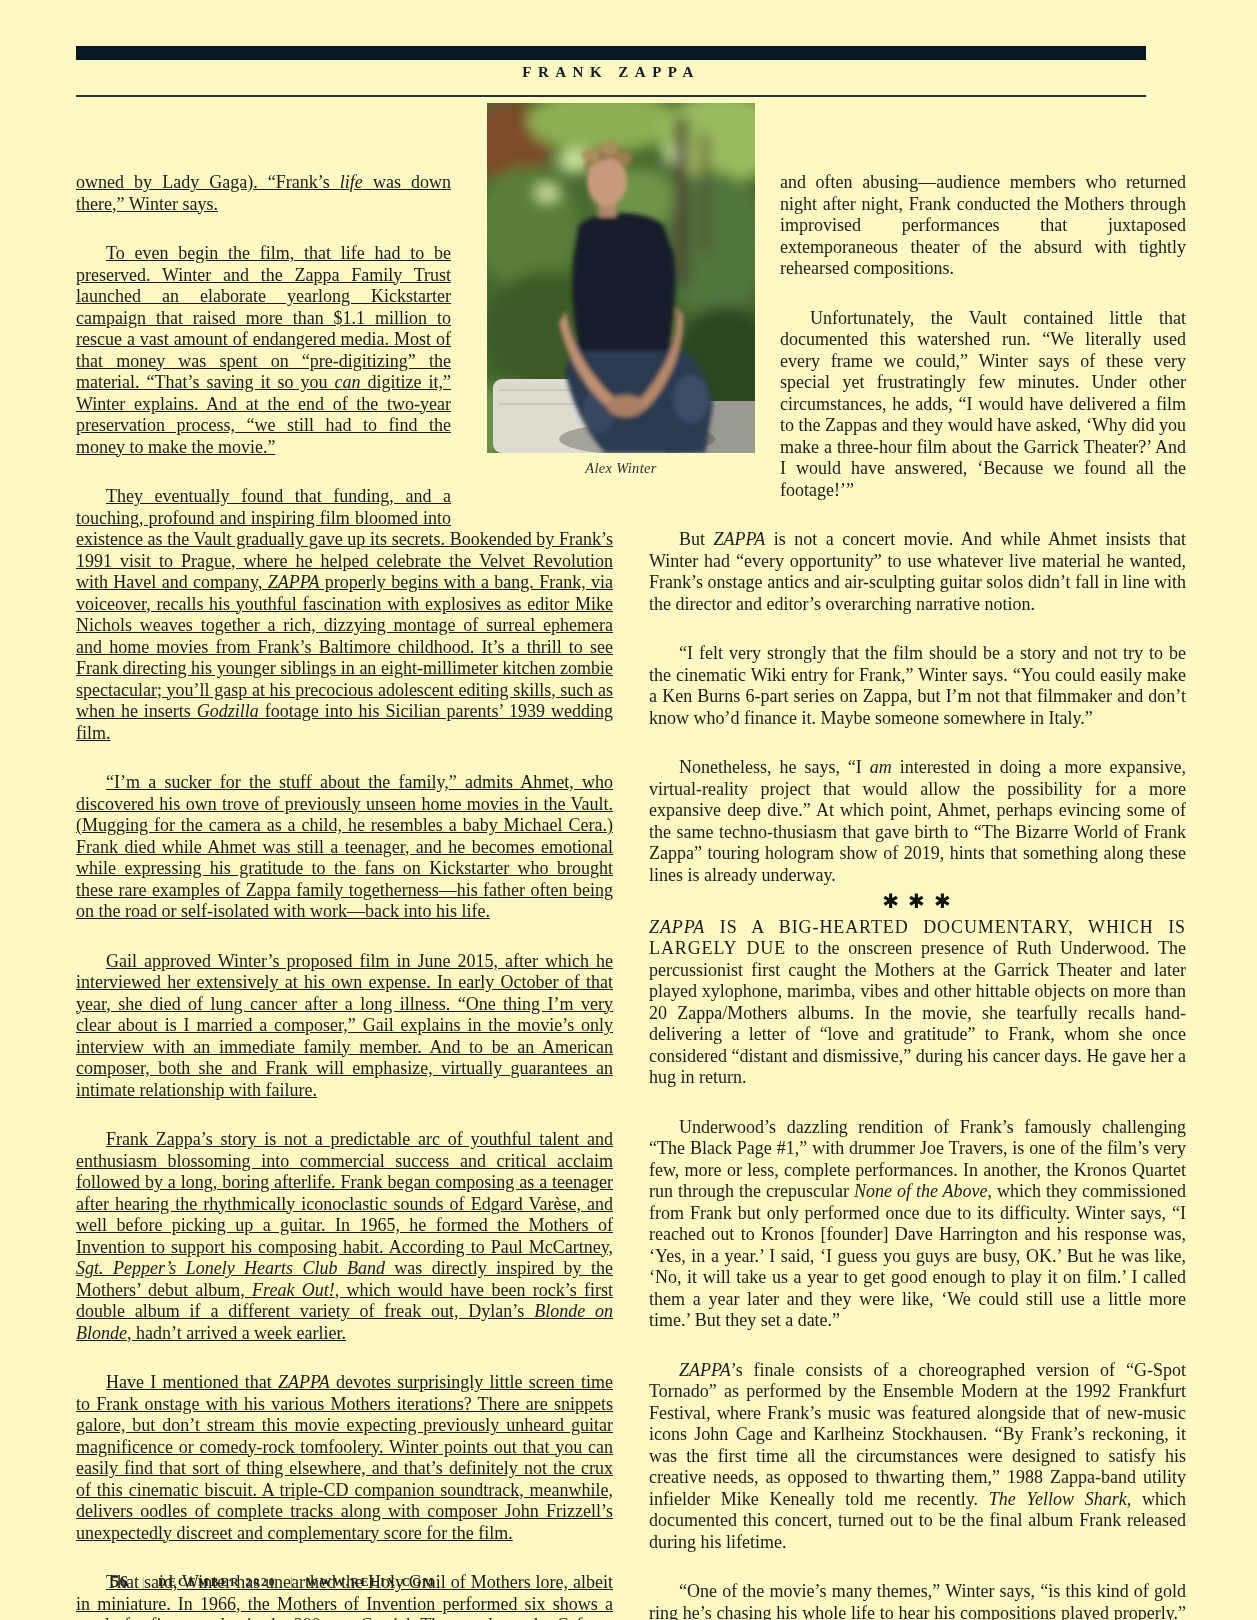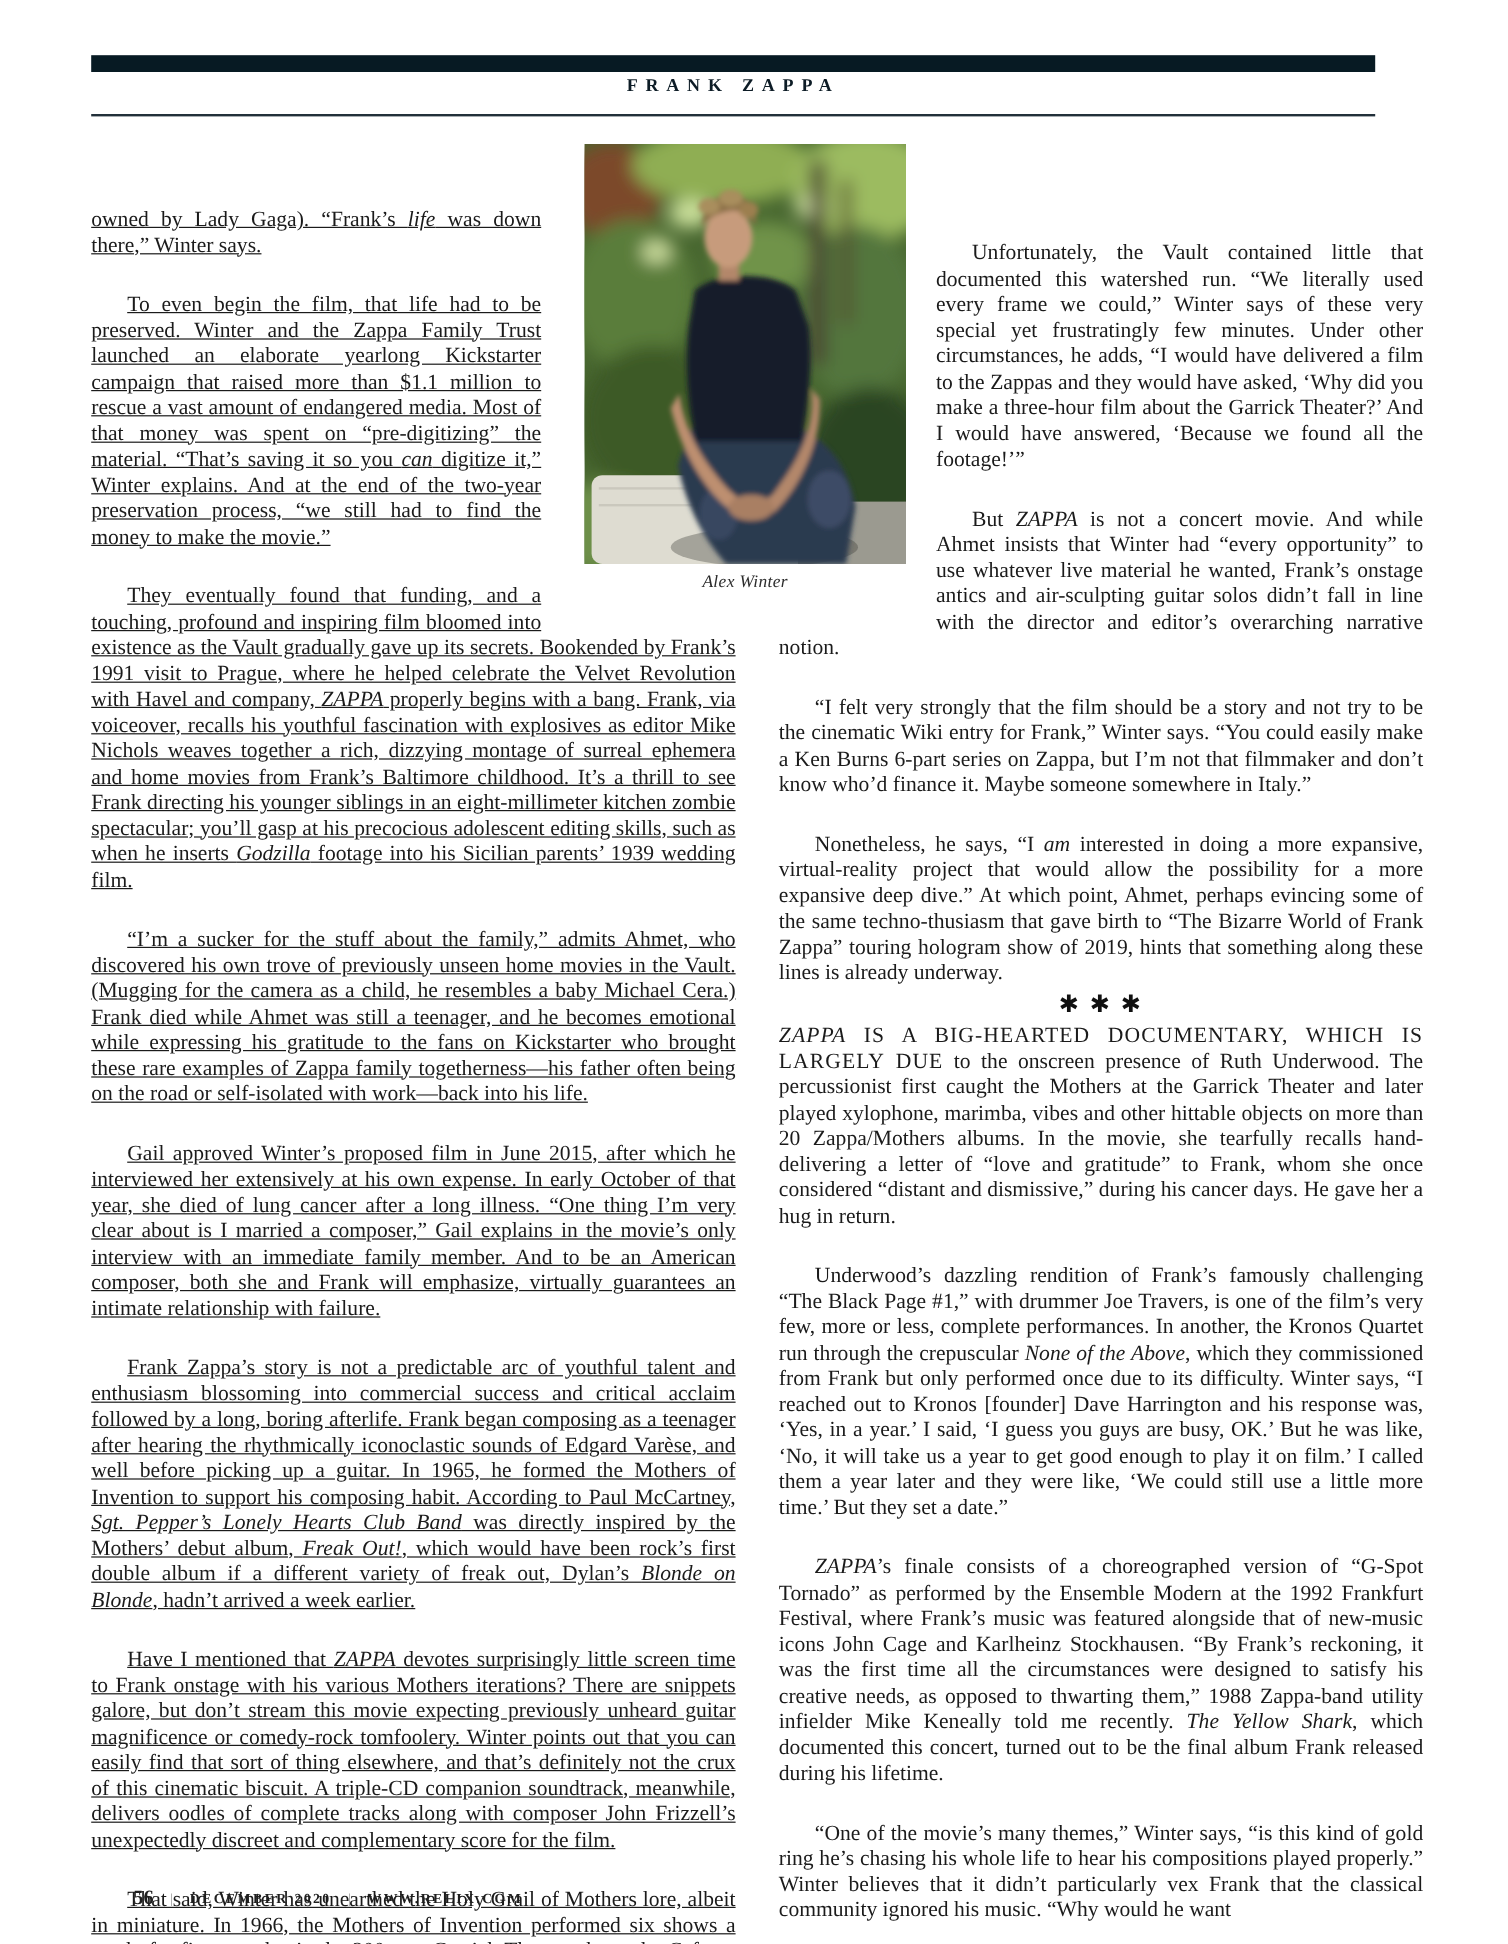--- a/index.html
+++ b/index.html
@@ -1,27 +1,27 @@
 <!DOCTYPE html>
 <html><head>
 <meta charset="utf-8">
 <style>
   html,body{margin:0;padding:0;background:#d9d9d9;}
   .page{
     position:relative;width:1257px;height:1620px;margin:0 auto;
-    background:#ffffff;overflow:hidden;
+    background:#fef9c3;overflow:hidden;
     font-family:"Liberation Serif","DejaVu Serif",serif;color:#1b1b1b;
   }
   .topbar{position:absolute;left:76px;top:46px;width:1070px;height:14px;background:#071a23;}
   .page-title{
     position:absolute;left:76px;top:64px;width:1070px;text-align:center;
     font-size:15px;font-weight:bold;letter-spacing:6.5px;color:#0d1c26;
   }
   .header-rule{position:absolute;left:76px;top:95px;width:1070px;height:2px;background:#22303a;}
-  .photo-wrap{position:absolute;left:487px;top:120px;width:268px;margin:0;}
+  .photo-wrap{position:absolute;left:487px;top:103px;width:268px;margin:0;}
   .photo-svg{display:block;}
   .caption{margin-top:7px;text-align:center;font-style:italic;font-size:14.5px;color:#2d2d2d;letter-spacing:0.3px;}
   .col{
     position:absolute;top:172px;width:537px;
     font-size:18px;line-height:21.5px;text-align:justify;
   }
   .col-left{left:76px;text-decoration:underline;}
   .col-right{left:649px;}
   .cutout-left{float:right;width:162px;height:344px;}
   .cutout-right{float:left;width:131px;height:346px;}
@@ -109,20 +109,21 @@
       <p class="para indent">They eventually found that funding, and a touching, profound and inspiring film bloomed into existence as the Vault gradually gave up its secrets. Bookended by Frank’s 1991 visit to Prague, where he helped celebrate the Velvet Revolution with Havel and company, <em>ZAPPA</em> properly begins with a bang. Frank, via voiceover, recalls his youthful fascination with explosives as editor Mike Nichols weaves together a rich, dizzying montage of surreal ephemera and home movies from Frank’s Baltimore childhood. It’s a thrill to see Frank directing his younger siblings in an eight-millimeter kitchen zombie spectacular; you’ll gasp at his precocious adolescent editing skills, such as when he inserts <em>Godzilla</em> footage into his Sicilian parents’ 1939 wedding film.</p>
       <p class="para indent">“I’m a sucker for the stuff about the family,” admits Ahmet, who discovered his own trove of previously unseen home movies in the Vault. (Mugging for the camera as a child, he resembles a baby Michael Cera.) Frank died while Ahmet was still a teenager, and he becomes emotional while expressing his gratitude to the fans on Kickstarter who brought these rare examples of Zappa family togetherness—his father often being on the road or self-isolated with work—back into his life.</p>
       <p class="para indent">Gail approved Winter’s proposed film in June 2015, after which he interviewed her extensively at his own expense. In early October of that year, she died of lung cancer after a long illness. “One thing I’m very clear about is I married a composer,” Gail explains in the movie’s only interview with an immediate family member. And to be an American composer, both she and Frank will emphasize, virtually guarantees an intimate relationship with failure.</p>
       <p class="para indent">Frank Zappa’s story is not a predictable arc of youthful talent and enthusiasm blossoming into commercial success and critical acclaim followed by a long, boring afterlife. Frank began composing as a teenager after hearing the rhythmically iconoclastic sounds of Edgard Varèse, and well before picking up a guitar. In 1965, he formed the Mothers of Invention to support his composing habit. According to Paul McCartney, <em>Sgt. Pepper’s Lonely Hearts Club Band</em> was directly inspired by the Mothers’ debut album, <em>Freak Out!</em>, which would have been rock’s first double album if a different variety of freak out, Dylan’s <em>Blonde on Blonde</em>, hadn’t arrived a week earlier.</p>
       <p class="para indent">Have I mentioned that <em>ZAPPA</em> devotes surprisingly little screen time to Frank onstage with his various Mothers iterations? There are snippets galore, but don’t stream this movie expecting previously unheard guitar magnificence or comedy-rock tomfoolery. Winter points out that you can easily find that sort of thing elsewhere, and that’s definitely not the crux of this cinematic biscuit. A triple-CD companion soundtrack, meanwhile, delivers oodles of complete tracks along with composer John Frizzell’s unexpectedly discreet and complementary score for the film.</p>
       <p class="para indent">That said, Winter has unearthed the Holy Grail of Mothers lore, albeit in miniature. In 1966, the Mothers of Invention performed six shows a week, for five months, in the 200-seat Garrick Theater above the Cafe au Go Go in Greenwich Village. Sometimes using—</p>
     </div>
 
   <div class="col col-right">
     <div class="cutout-right"></div>
+  <p class="para">and often abusing—audience members who returned night after night, Frank conducted the Mothers through improvised performances that juxtaposed extemporaneous theater of the absurd with tightly rehearsed compositions.</p>
       <p class="para indent">Unfortunately, the Vault contained little that documented this watershed run. “We literally used every frame we could,” Winter says of these very special yet frustratingly few minutes. Under other circumstances, he adds, “I would have delivered a film to the Zappas and they would have asked, ‘Why did you make a three-hour film about the Garrick Theater?’ And I would have answered, ‘Because we found all the footage!’”</p>
       <p class="para indent">But <em>ZAPPA</em> is not a concert movie. And while Ahmet insists that Winter had “every opportunity” to use whatever live material he wanted, Frank’s onstage antics and air-sculpting guitar solos didn’t fall in line with the director and editor’s overarching narrative notion.</p>
       <p class="para indent">“I felt very strongly that the film should be a story and not try to be the cinematic Wiki entry for Frank,” Winter says. “You could easily make a Ken Burns 6-part series on Zappa, but I’m not that filmmaker and don’t know who’d finance it. Maybe someone somewhere in Italy.”</p>
       <p class="para indent">Nonetheless, he says, “I <em>am</em> interested in doing a more expansive, virtual-reality project that would allow the possibility for a more expansive deep dive.” At which point, Ahmet, perhaps evincing some of the same techno-thusiasm that gave birth to “The Bizarre World of Frank Zappa” touring hologram show of 2019, hints that something along these lines is already underway.</p>
       <div class="separator">✱ ✱ ✱</div>
       <p class="para"><span class="lead-sc"><em>ZAPPA</em> IS A BIG-HEARTED DOCUMENTARY, WHICH IS LARGELY DUE</span> to the onscreen presence of Ruth Underwood. The percussionist first caught the Mothers at the Garrick Theater and later played xylophone, marimba, vibes and other hittable objects on more than 20 Zappa/Mothers albums. In the movie, she tearfully recalls hand-delivering a letter of “love and gratitude” to Frank, whom she once considered “distant and dismissive,” during his cancer days. He gave her a hug in return.</p>
       <p class="para indent">Underwood’s dazzling rendition of Frank’s famously challenging “The Black Page #1,” with drummer Joe Travers, is one of the film’s very few, more or less, complete performances. In another, the Kronos Quartet run through the crepuscular <em>None of the Above</em>, which they commissioned from Frank but only performed once due to its difficulty. Winter says, “I reached out to Kronos [founder] Dave Harrington and his response was, ‘Yes, in a year.’ I said, ‘I guess you guys are busy, OK.’ But he was like, ‘No, it will take us a year to get good enough to play it on film.’ I called them a year later and they were like, ‘We could still use a little more time.’ But they set a date.”</p>
       <p class="para indent"><em>ZAPPA</em>’s finale consists of a choreographed version of “G-Spot Tornado” as performed by the Ensemble Modern at the 1992 Frankfurt Festival, where Frank’s music was featured alongside that of new-music icons John Cage and Karlheinz Stockhausen. “By Frank’s reckoning, it was the first time all the circumstances were designed to satisfy his creative needs, as opposed to thwarting them,” 1988 Zappa-band utility infielder Mike Keneally told me recently. <em>The Yellow Shark</em>, which documented this concert, turned out to be the final album Frank released during his lifetime.</p>
       <p class="para indent">“One of the movie’s many themes,” Winter says, “is this kind of gold ring he’s chasing his whole life to hear his compositions played properly.” Winter believes that it didn’t particularly vex Frank that the classical community ignored his music. “Why would he want</p>
     </div>

